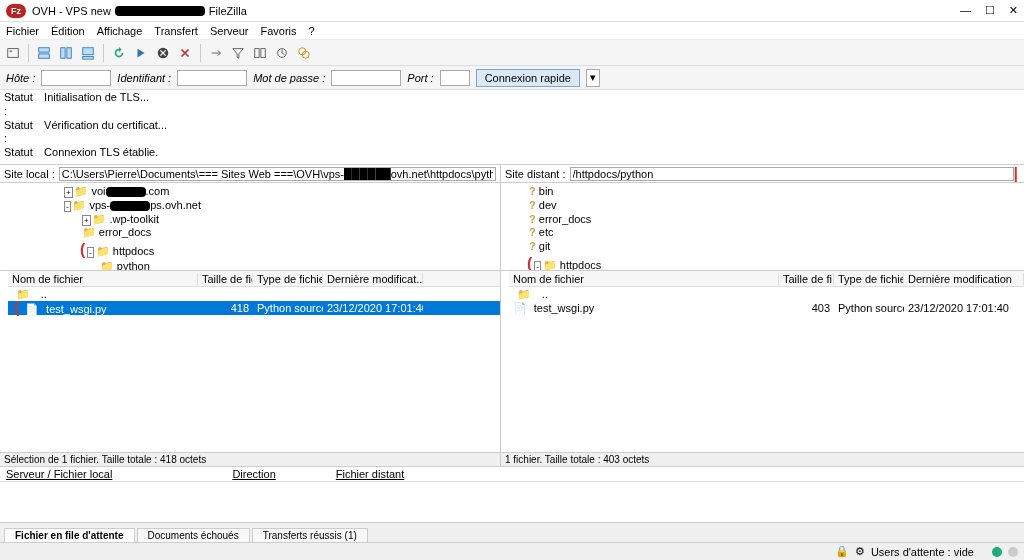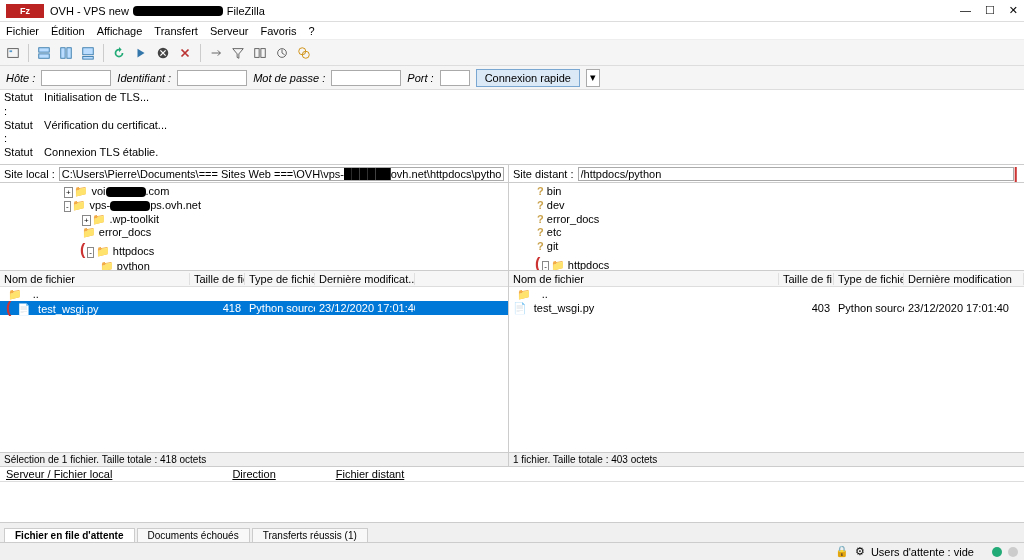--- a/index.html
+++ b/index.html
@@ -1,18 +1,18 @@
 <!DOCTYPE html>
 <html><head>
   <meta charset="utf-8">
   <style>
     * { box-sizing: border-box; margin: 0; padding: 0; font-family: "Segoe UI", Tahoma, sans-serif; font-size: 11px; }
     body { background: #f0f0f0; width: 1024px; height: 560px; overflow: hidden; display: flex; flex-direction: column; }
     .titlebar { background: #fff; height: 22px; display: flex; align-items: center; padding: 0 6px; border-bottom: 1px solid #ddd; }
-    .titlebar .app-icon { width: 38px; height: 14px; background: #b22; color: #fff; display: inline-flex; align-items: center; justify-content: center; font-weight: bold; font-size: 9px; margin-right: 6px; }
+    .titlebar .app-icon { width: 20px; height: 14px; background: #b22; color: #fff; display: inline-flex; align-items: center; justify-content: center; font-weight: bold; font-size: 9px; margin-right: 6px; border-radius: 7px; }
     .titlebar .win-controls { margin-left: auto; display: flex; gap: 14px; }
     .titlebar .win-controls span { cursor: default; }
     .redact { display: inline-block; background: #000; height: 10px; border-radius: 4px; vertical-align: middle; }
     .menubar { background: #fff; height: 18px; display: flex; align-items: center; padding: 0 6px; gap: 12px; border-bottom: 1px solid #eee; }
     .menubar span { cursor: default; }
     .toolbar { background: #f5f5f5; height: 26px; display: flex; align-items: center; padding: 0 4px; gap: 4px; border-bottom: 1px solid #ddd; }
     .toolbar .sep { width: 1px; height: 18px; background: #ccc; margin: 0 2px; }
     .tb-btn { width: 18px; height: 18px; display: inline-flex; align-items: center; justify-content: center; border: 1px solid transparent; }
     .quickconnect { background: #f5f5f5; height: 24px; display: flex; align-items: center; padding: 0 6px; gap: 6px; border-bottom: 1px solid #ddd; }
     .quickconnect label { white-space: nowrap; font-style: italic; }
@@ -24,21 +24,21 @@
     .log .lbl { width: 34px; }
     .panes { flex: 1; display: flex; min-height: 0; }
     .pane { flex: 1; display: flex; flex-direction: column; border-right: 1px solid #ccc; }
     .pane:last-child { border-right: none; }
     .pathrow { height: 18px; display: flex; align-items: center; padding: 0 4px; border-bottom: 1px solid #ccc; background: #fff; }
     .pathrow input { flex: 1; height: 14px; border: 1px solid #aaa; margin-left: 4px; padding: 0 2px; }
     .tree { background: #fff; height: 88px; overflow: hidden; border-bottom: 1px solid #ccc; padding: 2px 4px; line-height: 1.25; }
     .tree .node { white-space: nowrap; }
     .folder { color: #c9a14a; }
     .qmark { color: #c9a14a; font-weight: bold; }
-    .list { background: #fff; flex: 1; overflow: hidden; }
+    .list { background: #fff; flex: 1; overflow: hidden; padding-left: 8px; }
     .list-header { display: flex; background: #f6f6f6; border-bottom: 1px solid #ddd; height: 16px; align-items: center; }
     .list-header span { border-right: 1px solid #e0e0e0; padding: 0 4px; overflow: hidden; white-space: nowrap; }
     .list-body .row { display: flex; height: 14px; align-items: center; }
     .list-body .row span { padding: 0 4px; overflow: hidden; white-space: nowrap; }
     .list-body .row.selected { background: #0078d7; color: #fff; }
     .c-name { flex: 0 0 190px; }
     .c-size { flex: 0 0 55px; text-align: right; }
     .c-type { flex: 0 0 70px; }
     .c-date { flex: 0 0 100px; }
     .statusline { height: 14px; background: #f0f0f0; border-top: 1px solid #ccc; padding: 0 4px; font-size: 10px; display: flex; align-items: center; }

